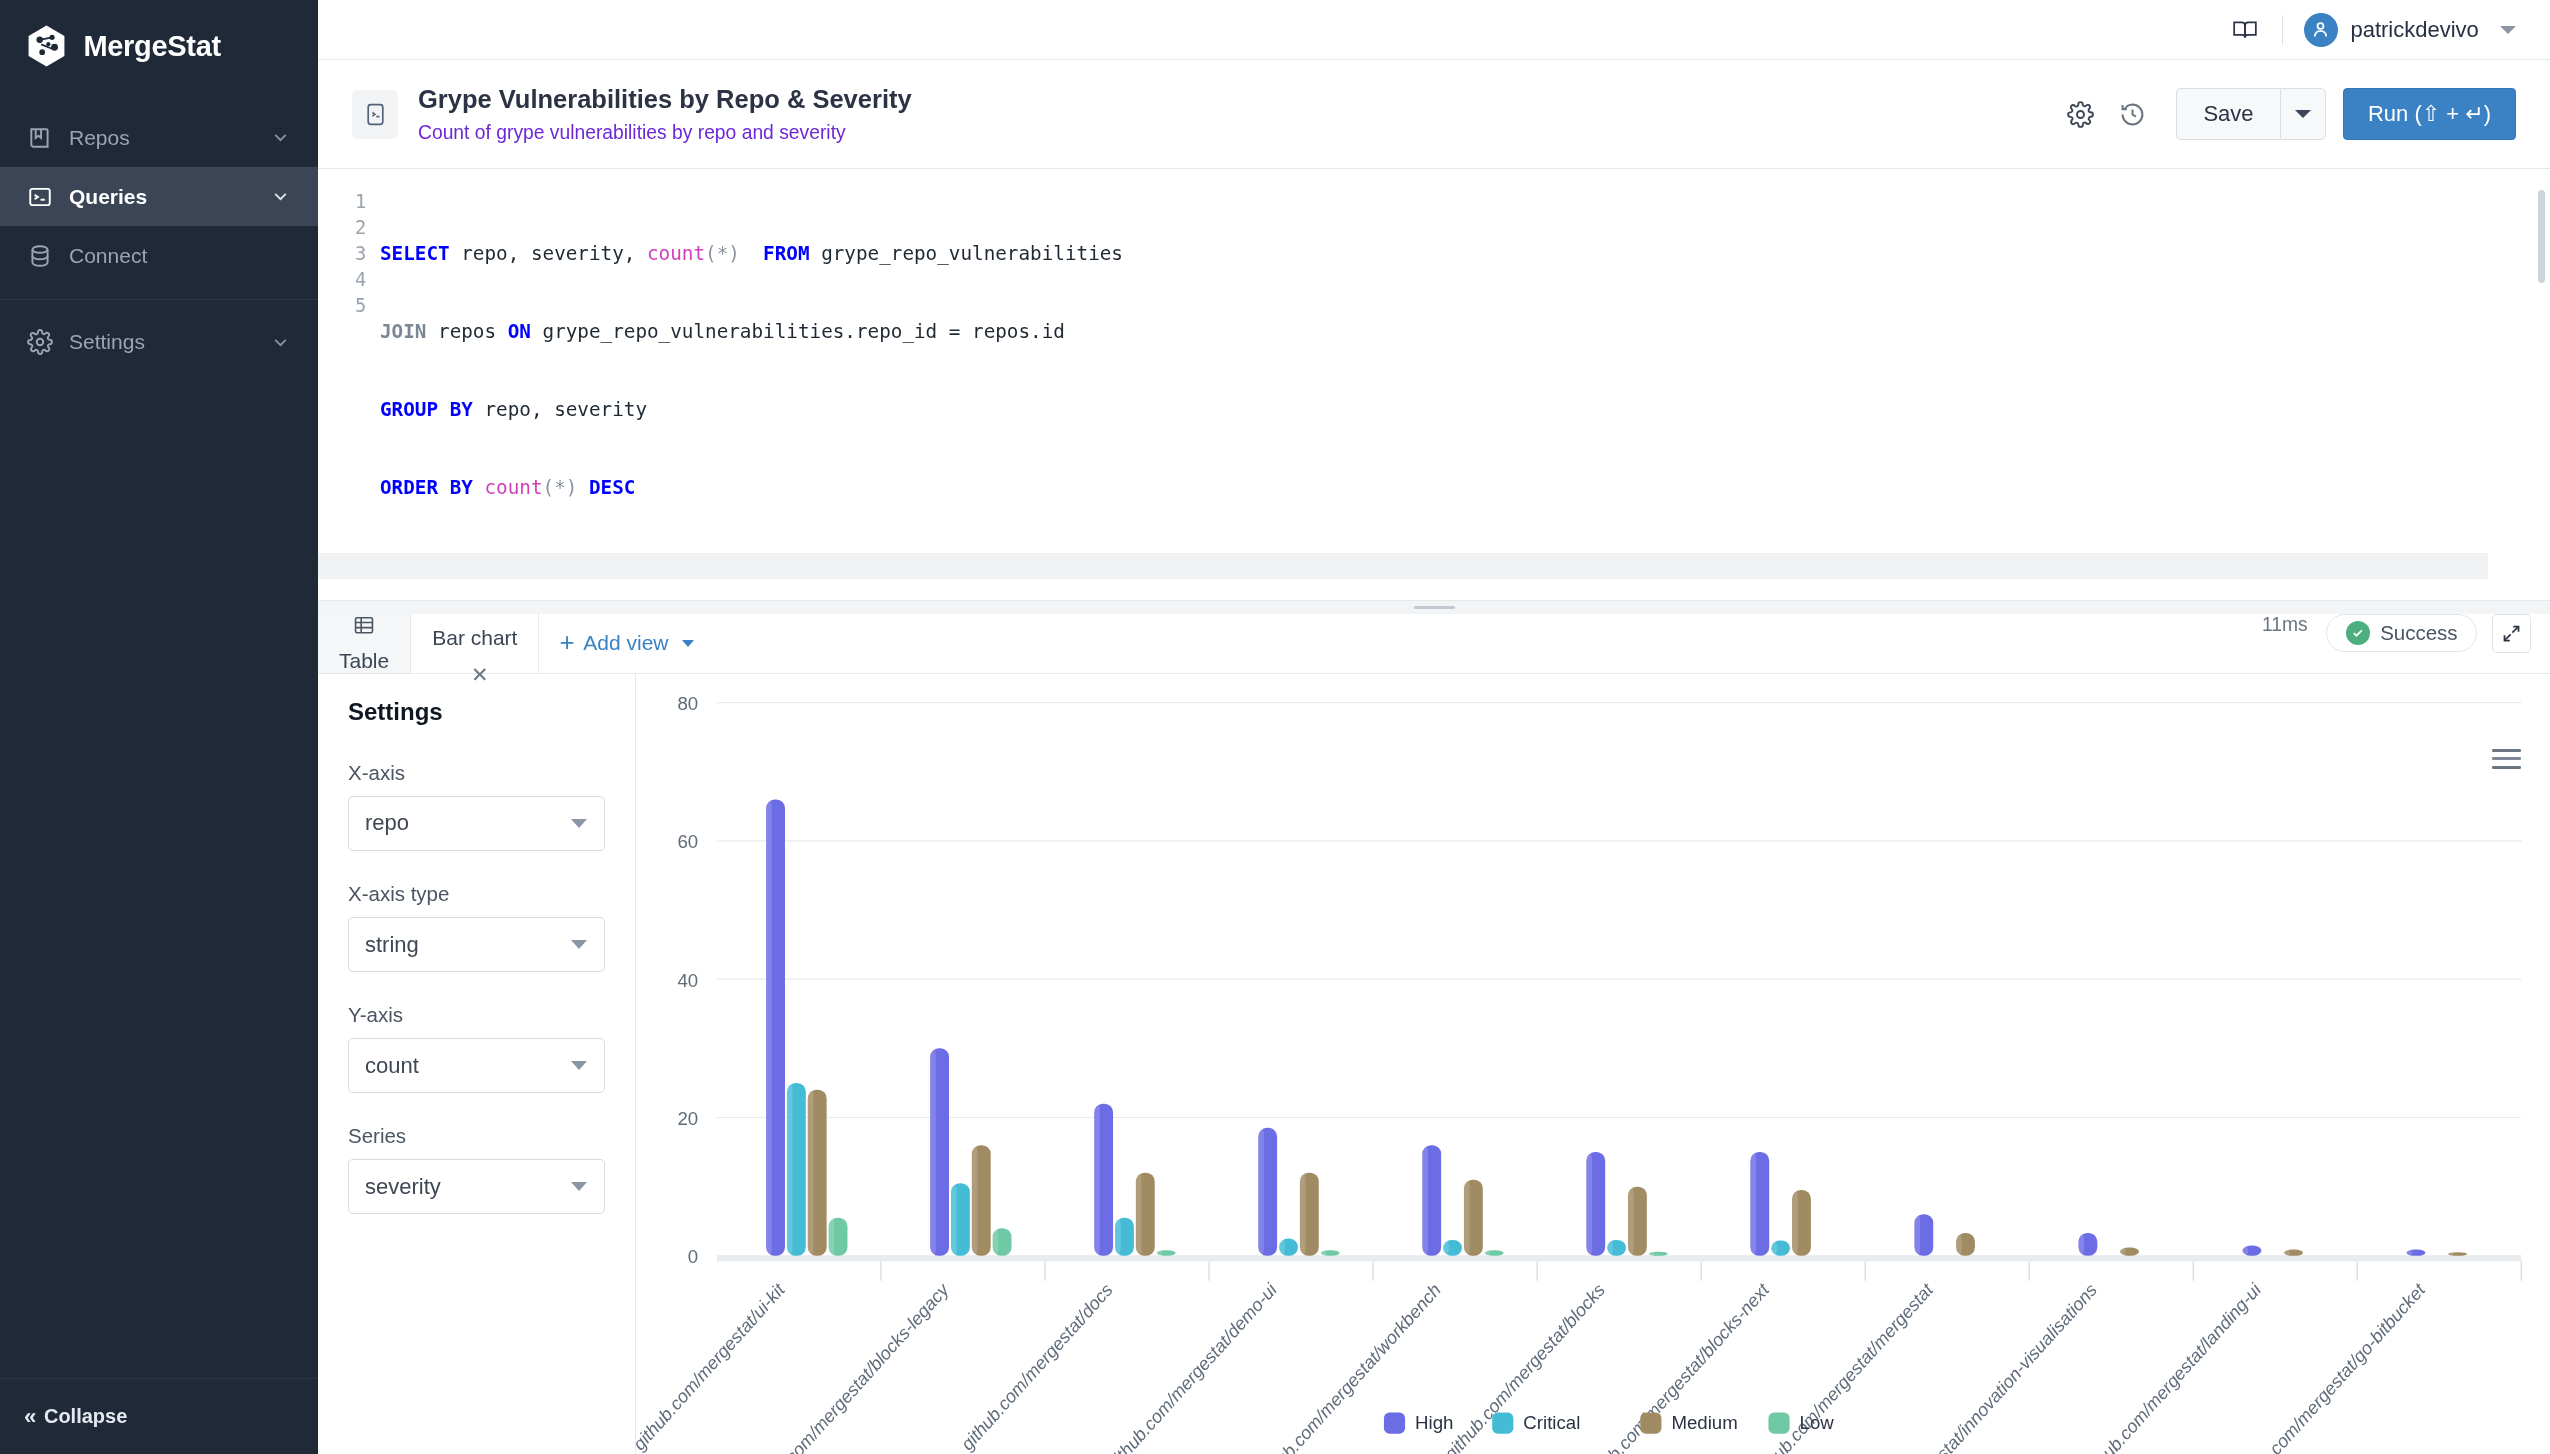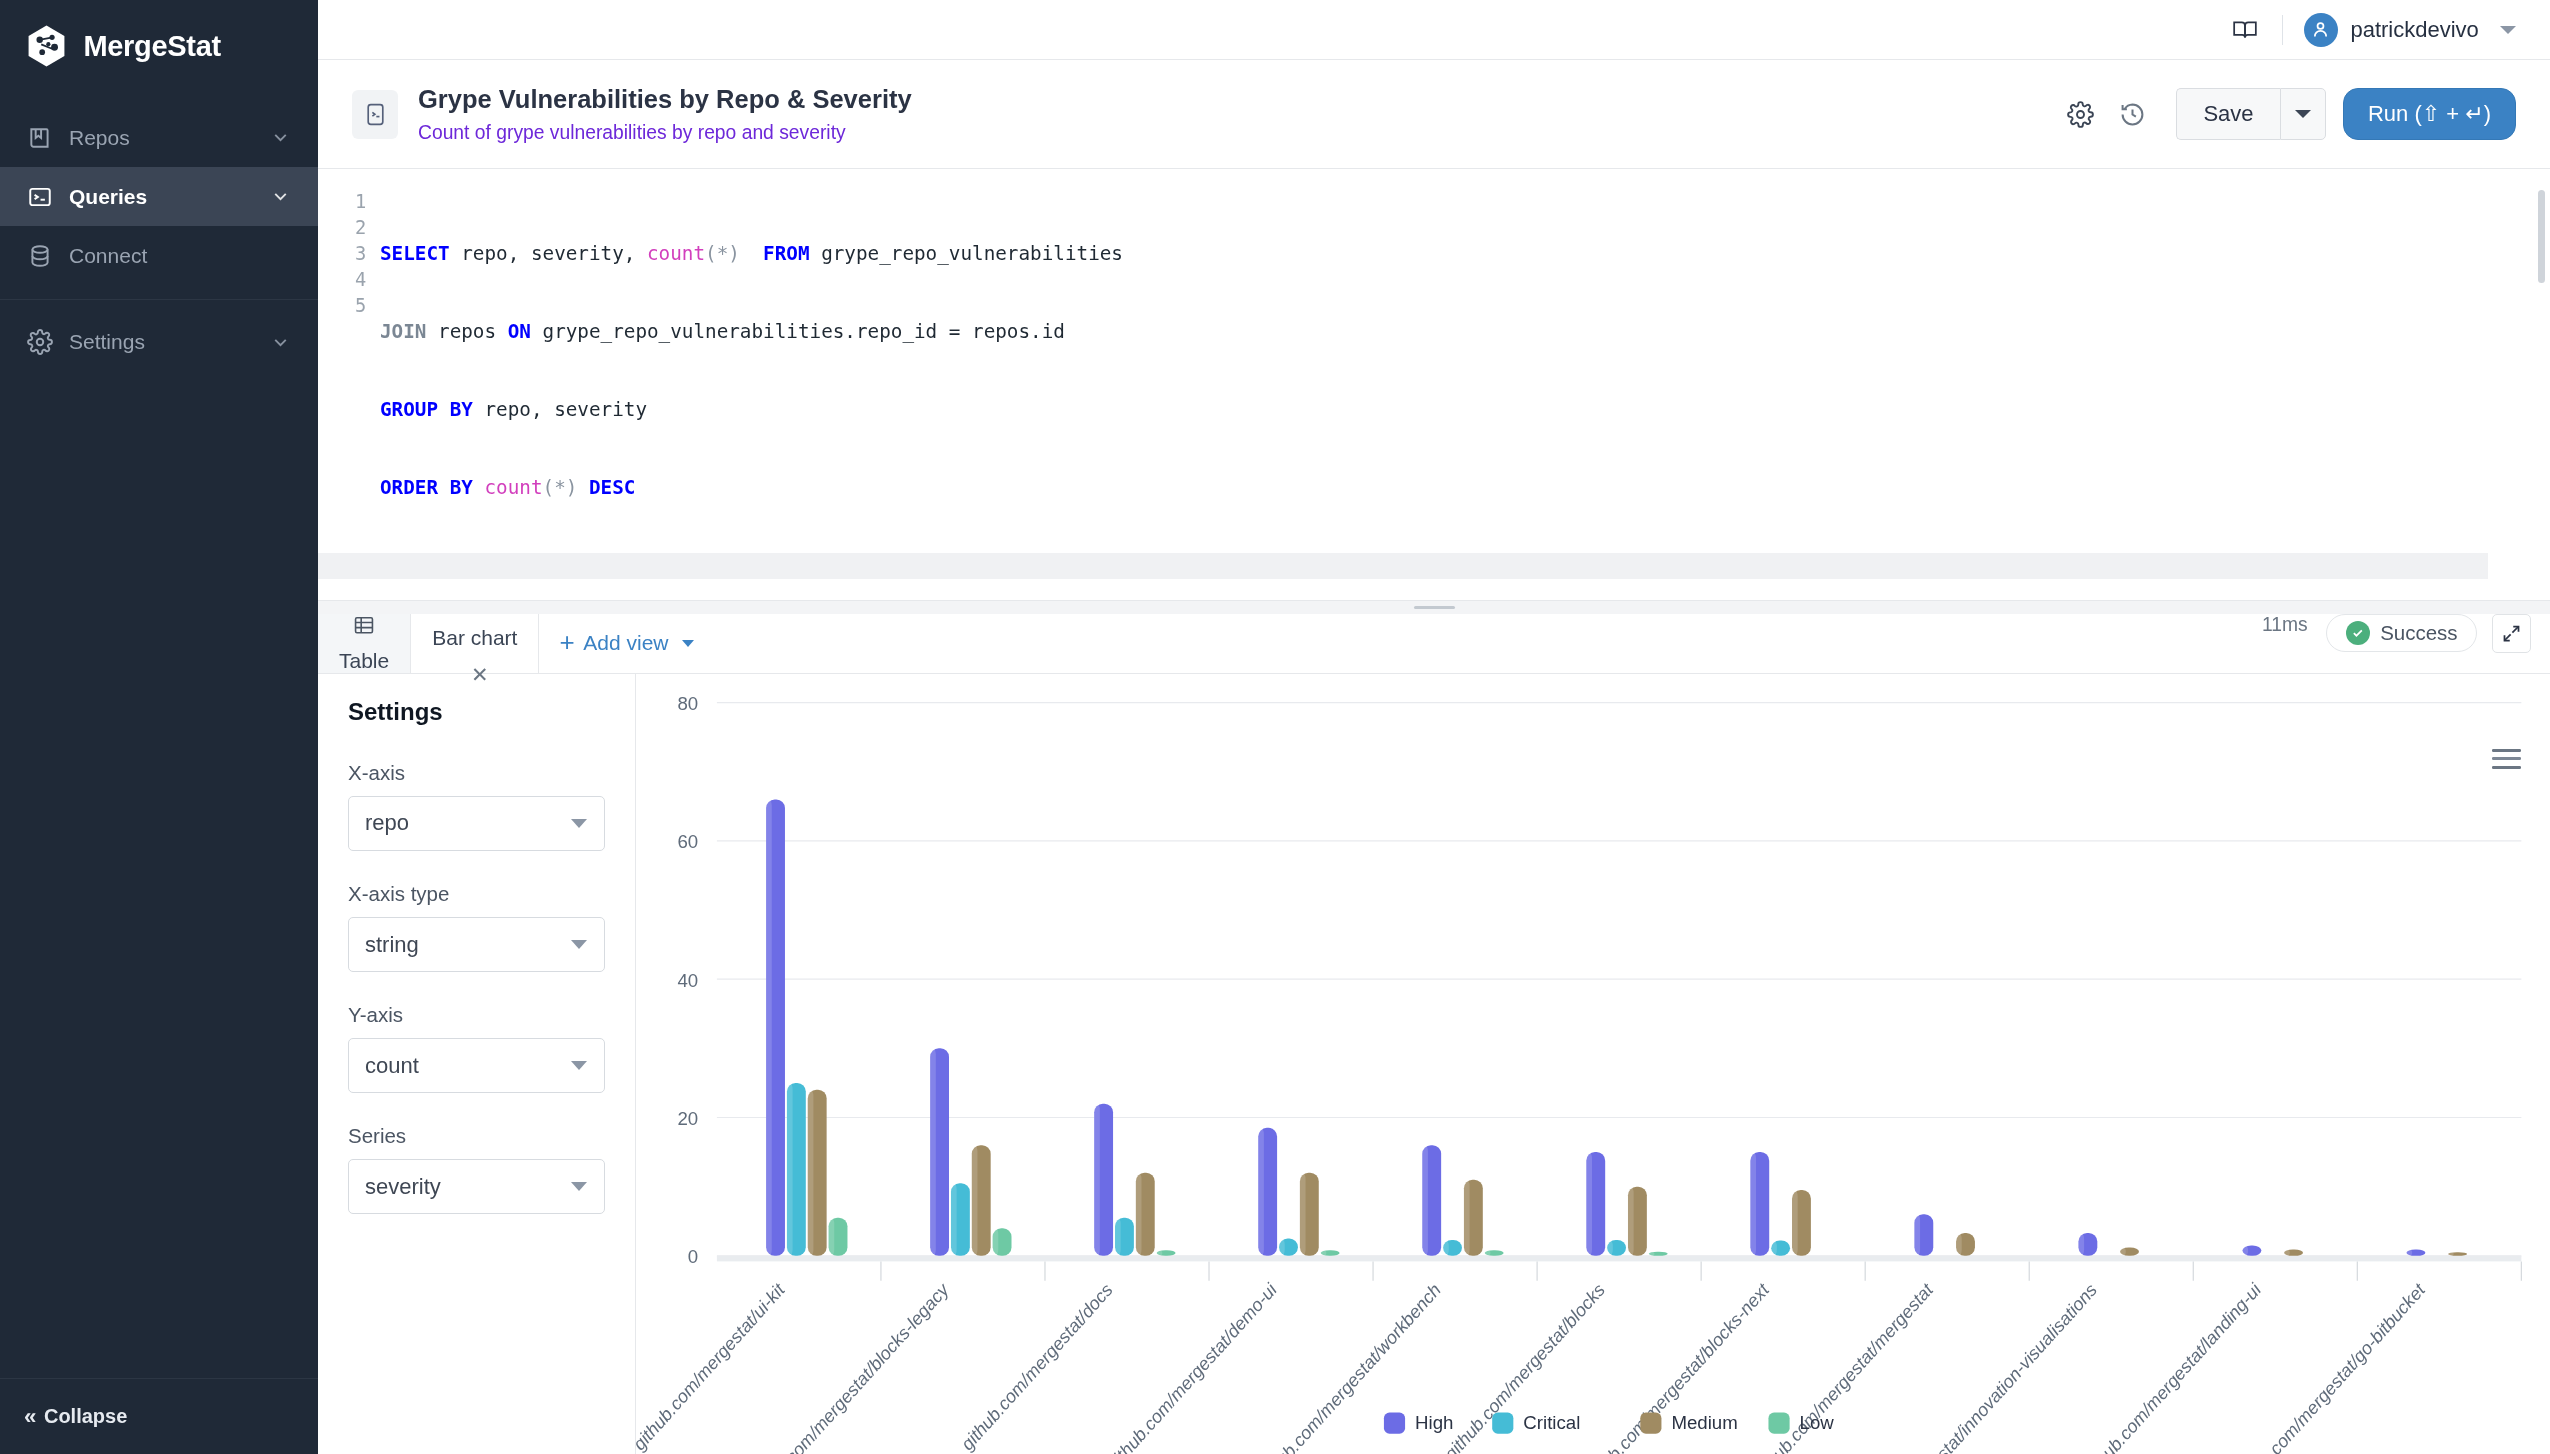--- a/index.html
+++ b/index.html
@@ -118,21 +118,21 @@
   .btn-save-caret {
     height: 52px; width: 46px;
     background: #f7f8f9; border: 0.6px solid #dadde1;
     border-radius: 0 5px 5px 0;
     display: flex; align-items: center; justify-content: center; cursor: pointer;
   }
   .btn-run {
     height: 52px; padding: 0 24px;
     margin-left: 17.4px;
     background: #3b82c4; border: 0.6px solid #3478b6;
-    border-radius: 15px;
+    border-radius: 4px;
     color: #fff; font-size: 22px; cursor: pointer;
     display: flex; align-items: center; white-space: nowrap;
     font-family: "Liberation Sans", sans-serif;
   }
 
   
   .editor {
     flex: 0 0 431px; height: 431px;
     background: #fff; position: relative; overflow: hidden;
     display: flex;

